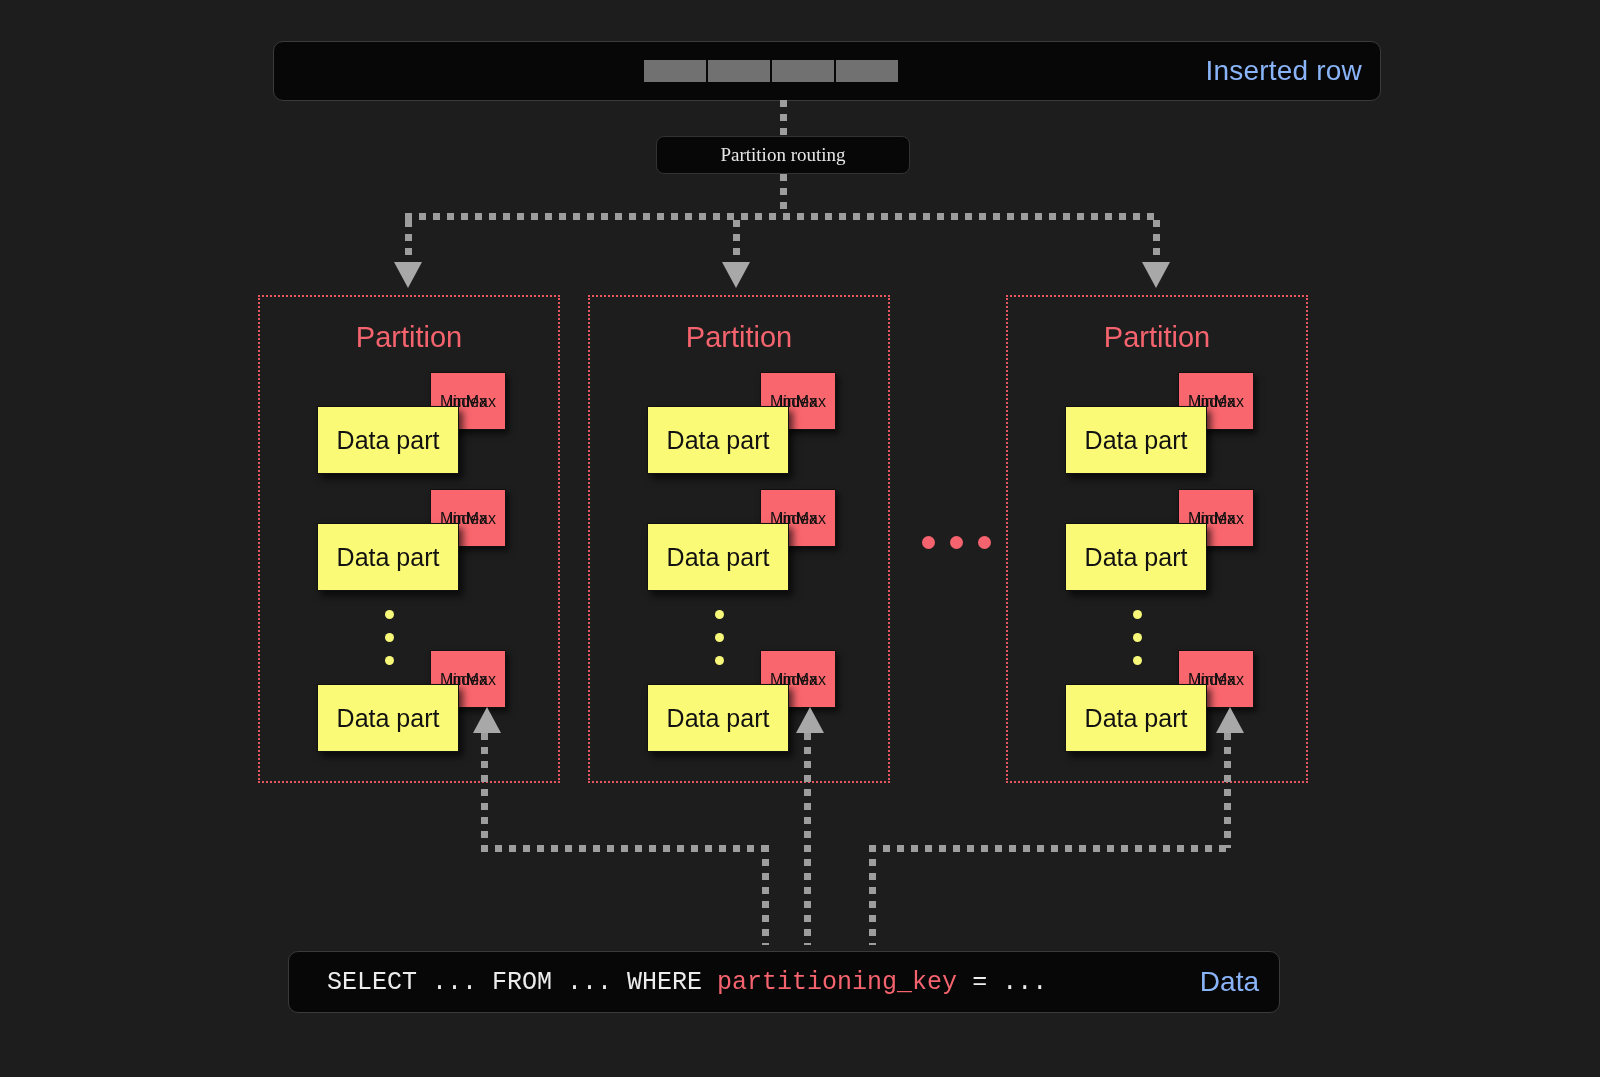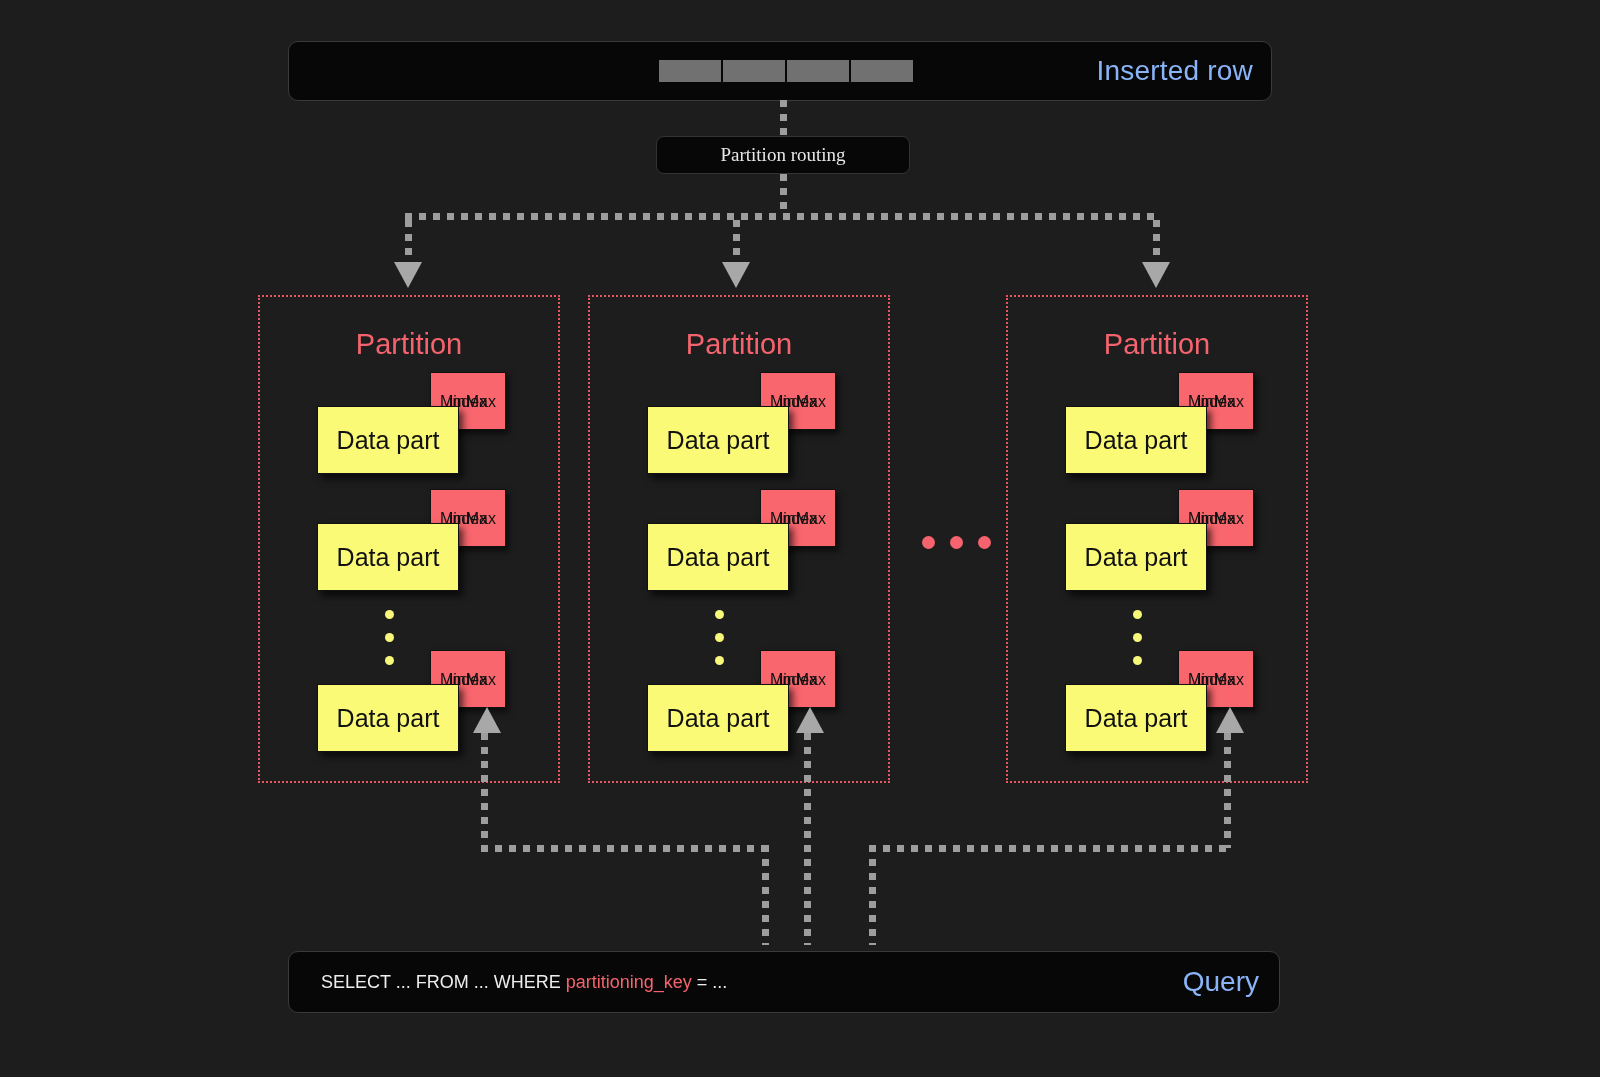--- a/index.html
+++ b/index.html
@@ -20,22 +20,22 @@
   .darkbar {
     position: absolute;
     background: #070707;
     border: 1px solid #3a3a3a;
     border-radius: 10px;
     box-sizing: border-box;
   }
 
   
   #inserted-row-bar {
-    left: 288px; top: 41px;
-    width: 984px; height: 60px;
+    left: 273px; top: 41px;
+    width: 1108px; height: 60px;
   }
   #inserted-row-label {
     position: absolute;
     right: 18px; top: 50%;
     transform: translateY(-50%);
     font-size: 28px;
     letter-spacing: .2px;
     white-space: nowrap;
   }
   #row-cells {
@@ -107,21 +107,21 @@
   
   .partition-box {
     position: absolute;
     top: 295px;
     height: 488px;
     border: 2px dotted #e8565f;
     box-sizing: border-box;
   }
   .partition-title {
     position: absolute;
-    left: 0; right: 0; top: 31px;
+    left: 0; right: 0; top: 24px;
     text-align: center;
     color: #f5646e;
     font-size: 29px;
   }
 
   
   .part-group { position: absolute; }
   .data-part {
     position: absolute;
     width: 142px; height: 68px;
@@ -181,24 +181,24 @@
     display: block;
   }
 
   
   #query-bar {
     left: 288px; top: 951px;
     width: 992px; height: 62px;
   }
   #query-text {
     position: absolute;
-    left: 32px; top: 50%;
-    transform: translateY(-50%);
-    font-family: Liberation Sans, sans-serif;
-    font-size: 18px;
+    left: 38px; top: 50%;
+    transform: translateY(-50%);
+    font-family: Liberation Mono, monospace;
+    font-size: 25px;
     color: #ededed;
     white-space: pre;
   }
   #query-text .kw { color: #f5646e; }
   #query-label {
     position: absolute;
     right: 20px; top: 50%;
     transform: translateY(-50%);
     font-size: 28px;
     white-space: nowrap;
@@ -363,16 +363,16 @@
   <div class="dot-v" style="left:804px; top:733px; height:212px;"></div>
 
   <div class="arrow-up" style="left:1216px; top:707px;"></div>
   <div class="dot-v" style="left:1224px; top:733px; height:115px;"></div>
   <div class="dot-h" style="left:869px; top:845px; width:362px;"></div>
   <div class="dot-v" style="left:869px; top:845px; height:100px;"></div>
 
 
   <div class="darkbar" id="query-bar">
     <div id="query-text"><span>SELECT ... FROM ... WHERE </span><span class="kw">partitioning_key</span><span> = ...</span></div>
-    <div id="query-label" style="color:#8ab4f8">Query</div>
+    <div id="query-label" style="color:#8ab4f8">Data</div>
   </div>
 
 </div>
 
 </body></html>

